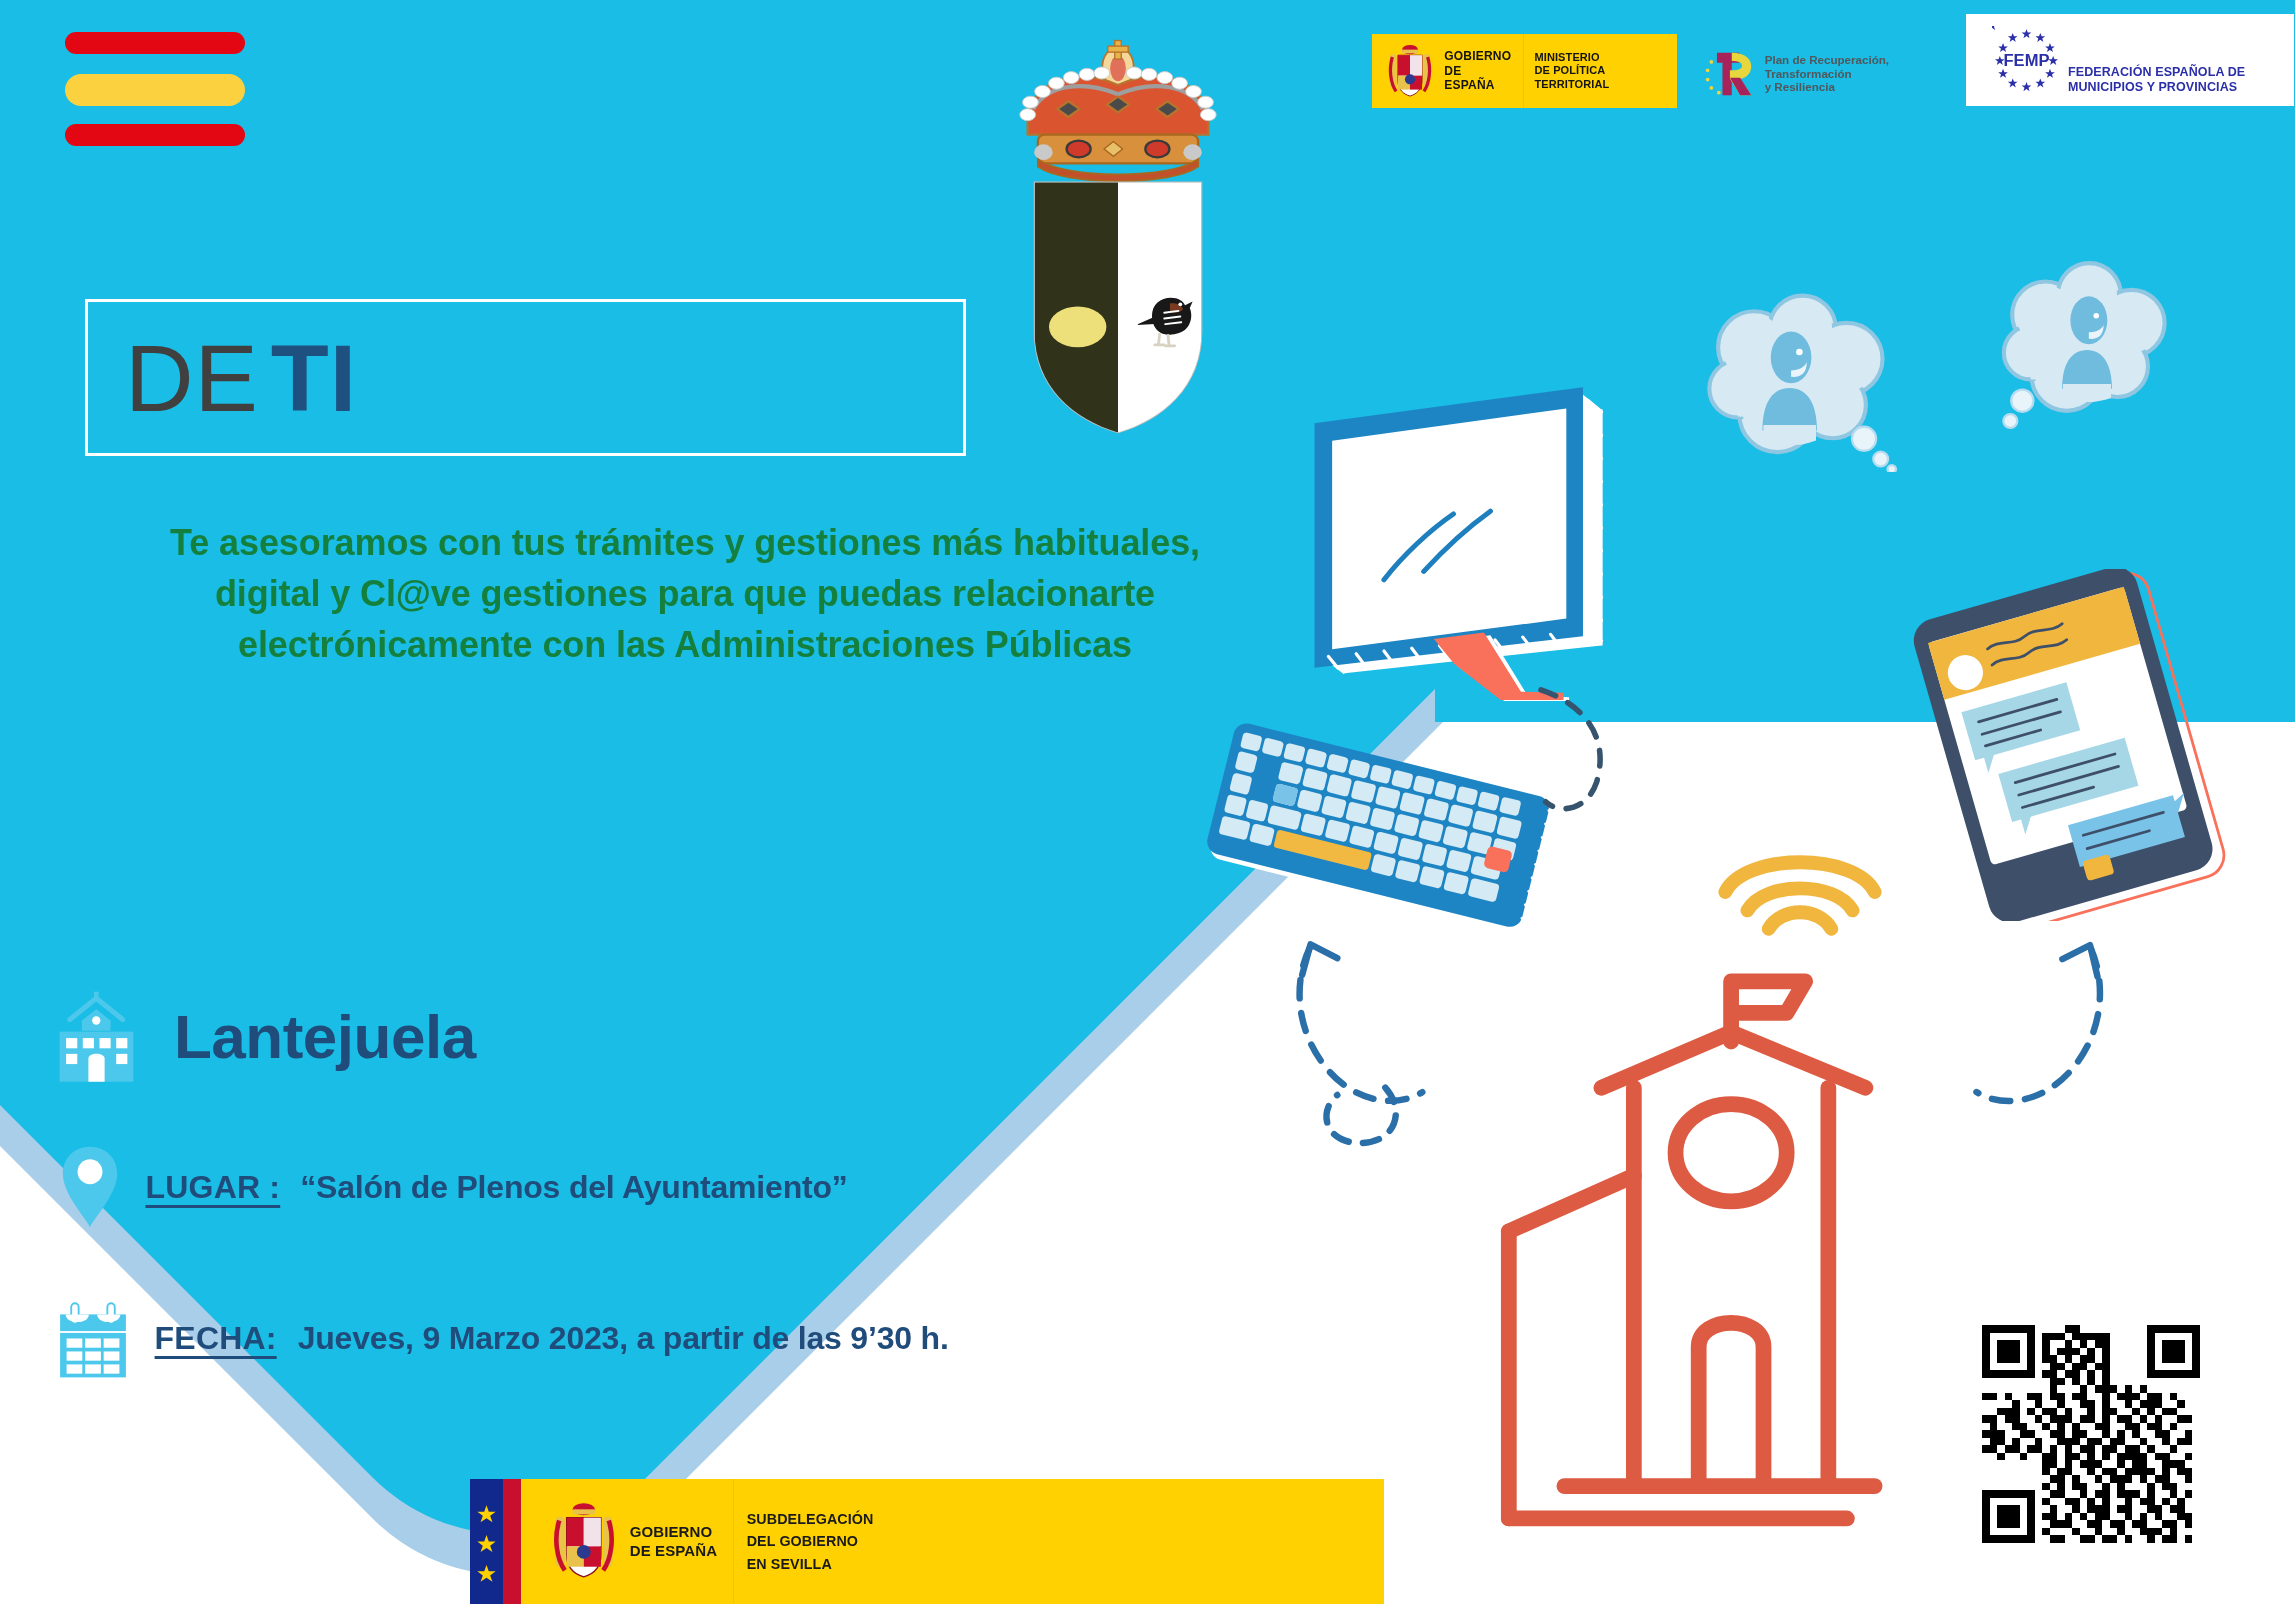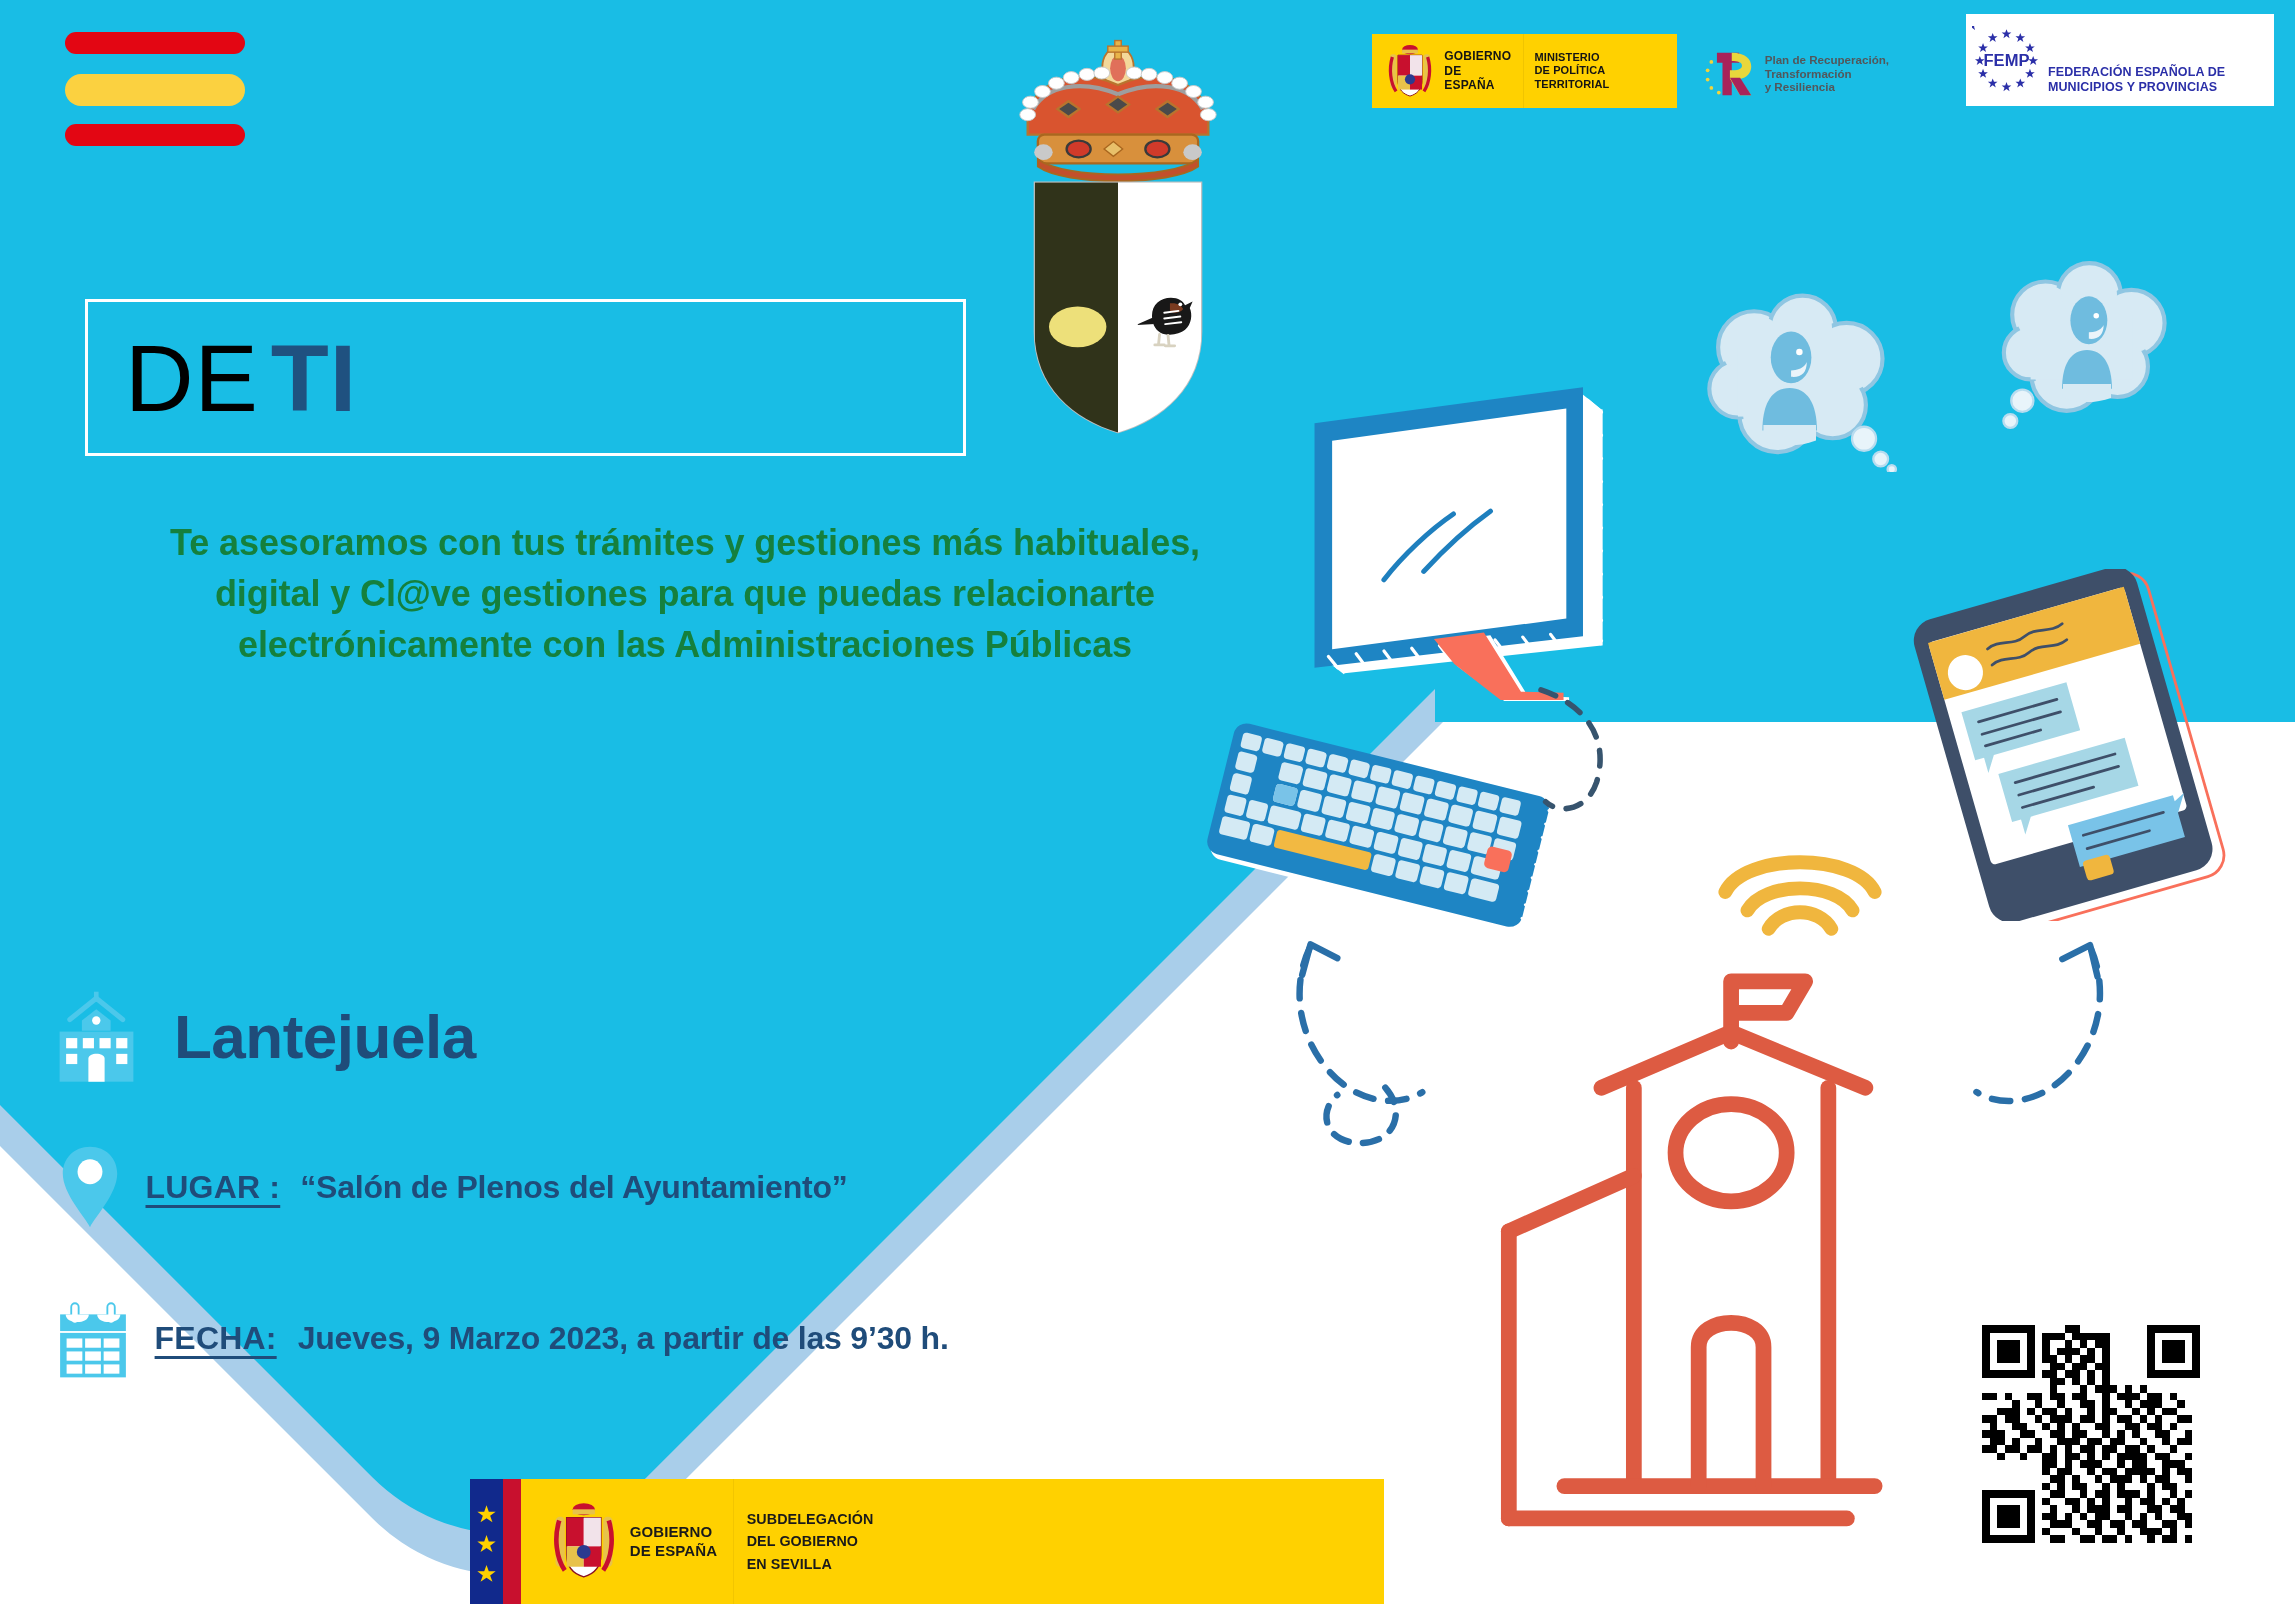--- a/index.html
+++ b/index.html
@@ -67,40 +67,40 @@
   }
 
   .logo-prtr{position:absolute;left:1703px;top:39px;width:231px;height:69px;display:flex;align-items:center;}
   .logo-prtr .prtr-mark{width:58px;height:56px;flex:0 0 auto;}
   .logo-prtr .prtr-txt{
     margin-left:3.7px;font-size:11.6px;line-height:1.18;color:#52575B;font-weight:700;white-space:pre-line;
   }
 
   .logo-femp{
     position:absolute;left:1966px;top:14px;width:308px;height:92px;background:#FFFFFF;
-    display:flex;align-items:center;
+    display:flex;align-items:center;padding-left:20px;
   }
   .logo-femp .femp-mark{width:69px;height:69px;margin-left:5.6px;flex:0 0 auto;}
   .logo-femp .femp-txt{
     margin-left:7.4px;font-size:12.5px;line-height:1.2;color:#2B2FA8;font-weight:700;
     white-space:pre-line;letter-spacing:0.1px;margin-top:40px;
   }
 
   
   .title-box{
     position:absolute;left:85px;top:299px;width:881px;height:157px;
     border:3.7px solid #FFFFFF;box-sizing:border-box;
   }
   .title-text{
     position:absolute;left:113px;top:311px;width:833px;height:134px;
     display:flex;align-items:center;
   }
   .t-cerca{font-size:95px;font-weight:700;color:#1F5180;letter-spacing:0.9px;
            font-family:"Liberation Sans", sans-serif;}
-  .t-de{font-size:95px;font-weight:300;color:#000000;letter-spacing:0.9px;margin:0 12px;
+  .t-de{font-size:95px;font-weight:300;color:#404040;letter-spacing:0.9px;margin:0 12px;
         font-family:"Liberation Sans", sans-serif;}
   .t-ti{font-size:95px;font-weight:700;color:#1F5180;letter-spacing:0.9px;
         font-family:"Liberation Sans", sans-serif;}
 
   
   .lead{
     position:absolute;left:153px;top:517px;width:1064px;
     text-align:center;color:#15803d;font-weight:700;
     font-size:36px;line-height:1.42;letter-spacing:-0.1px;
   }

